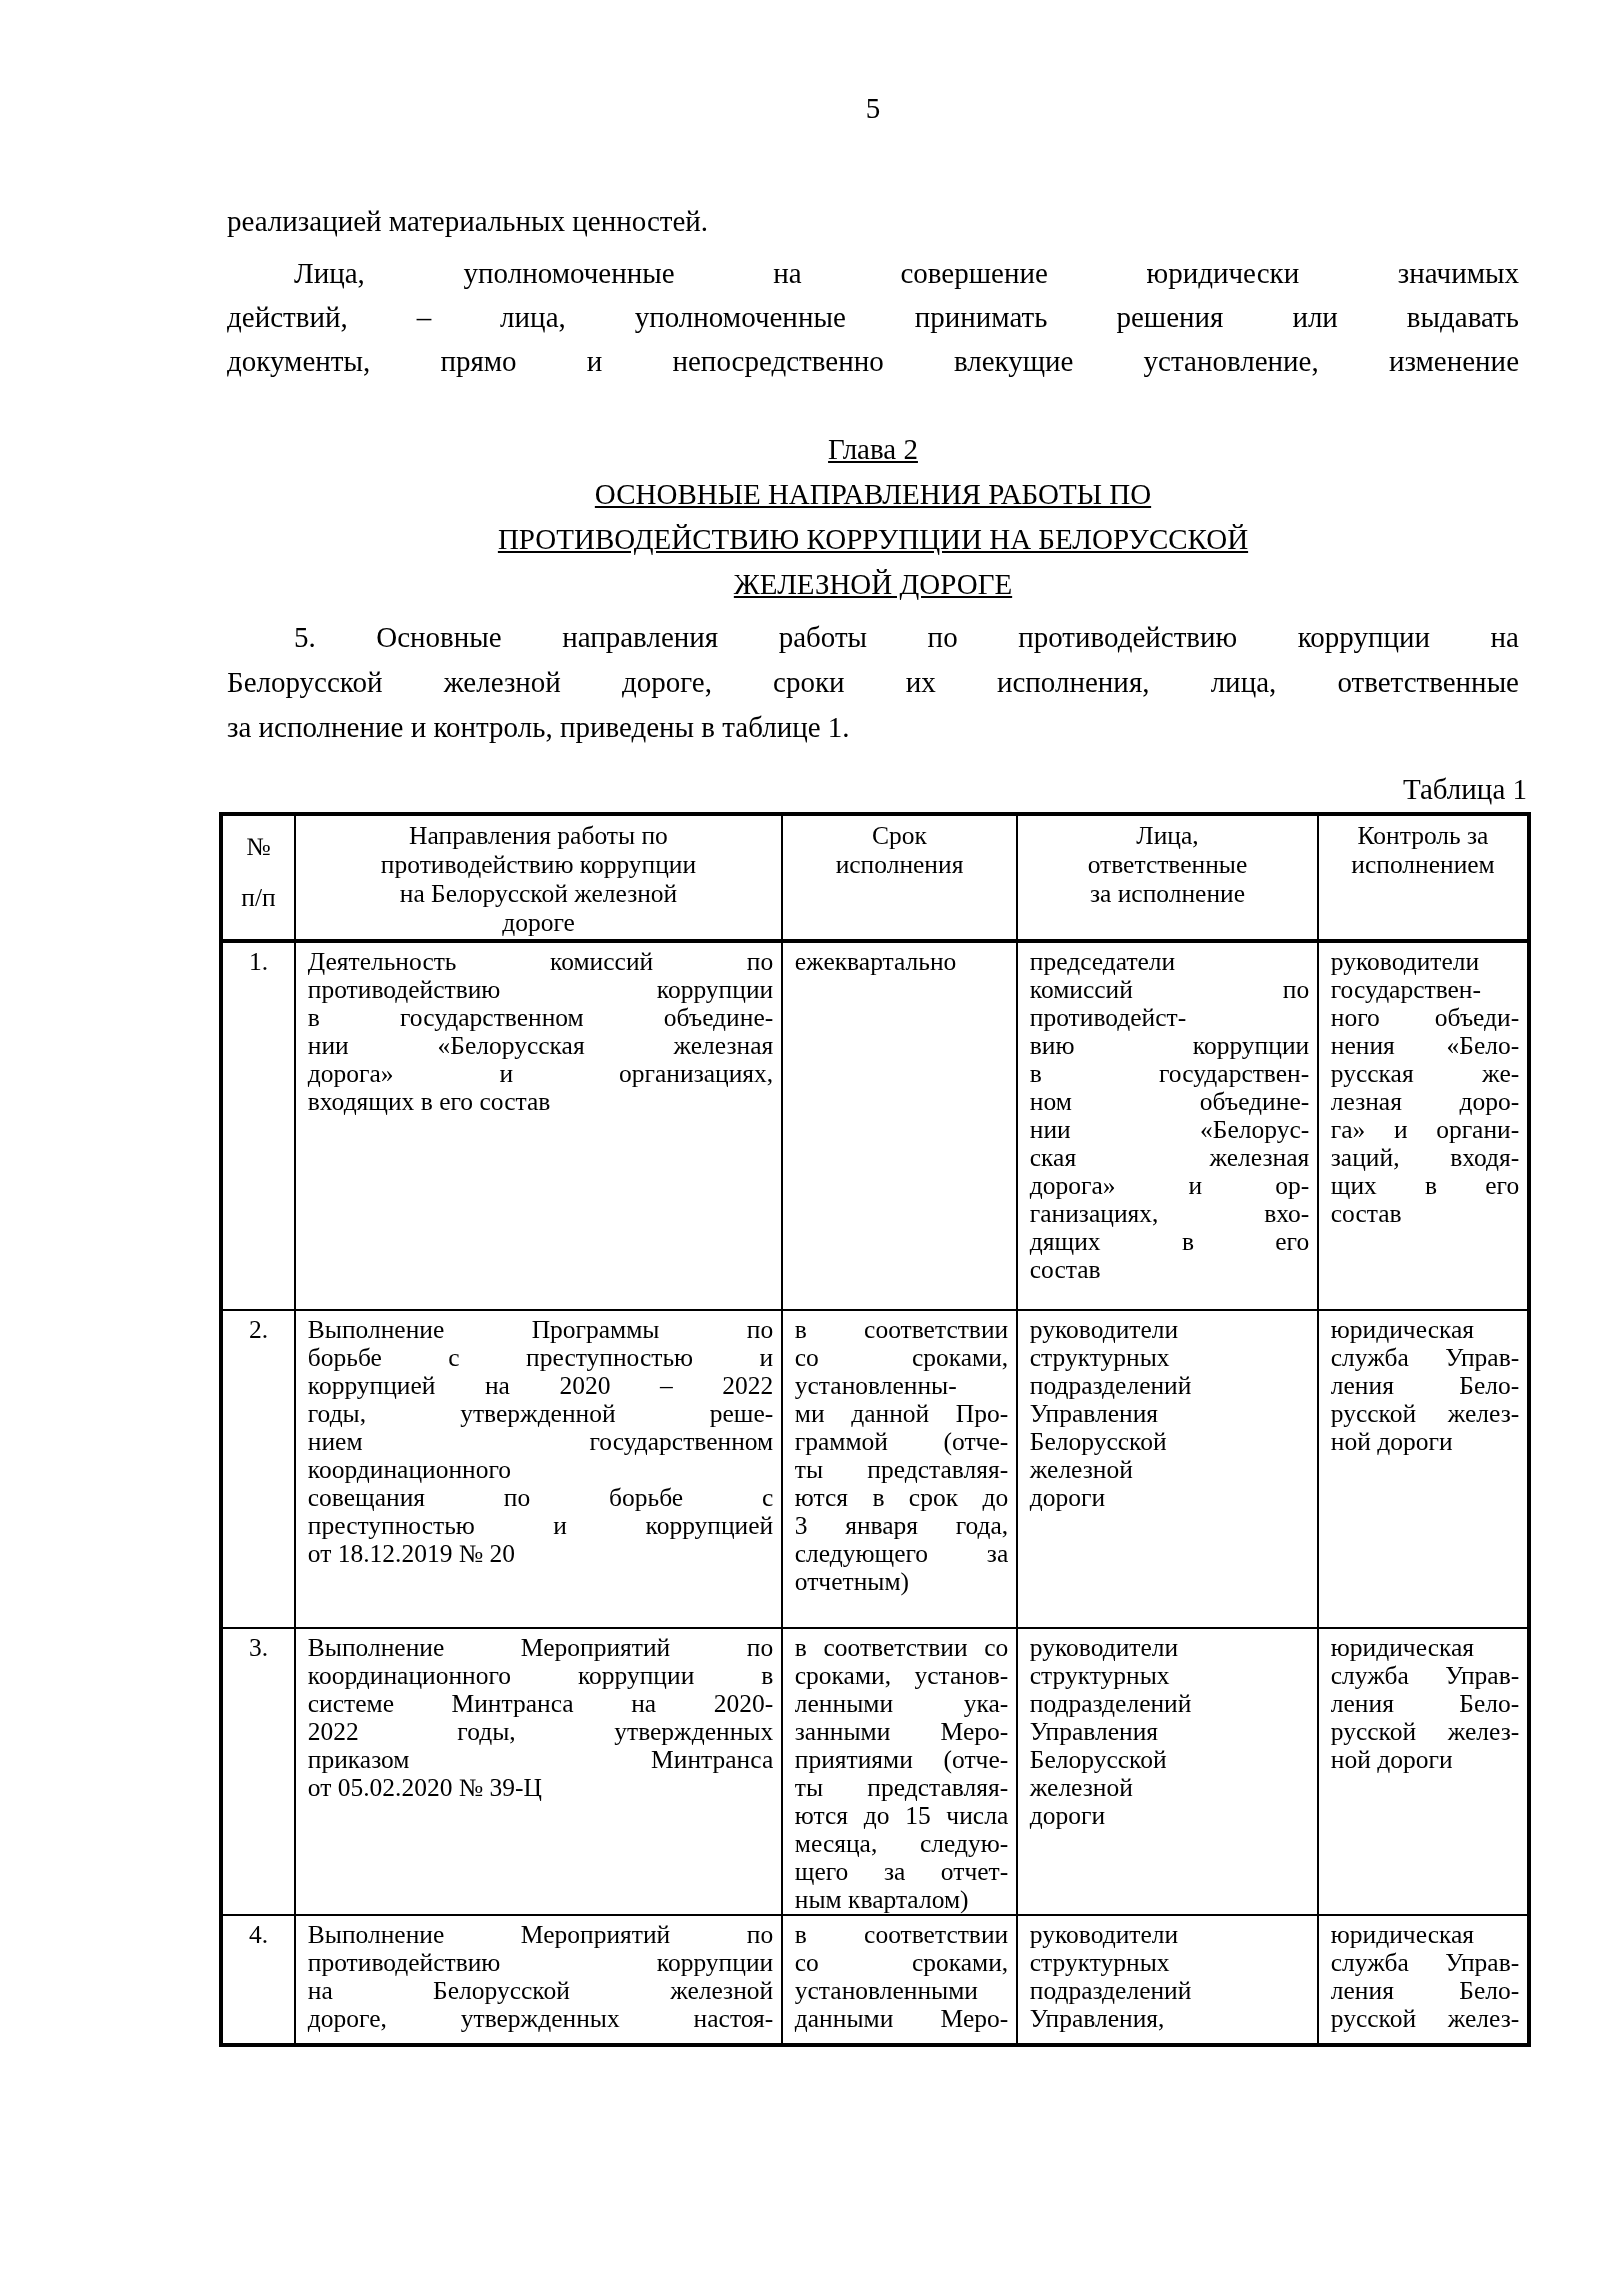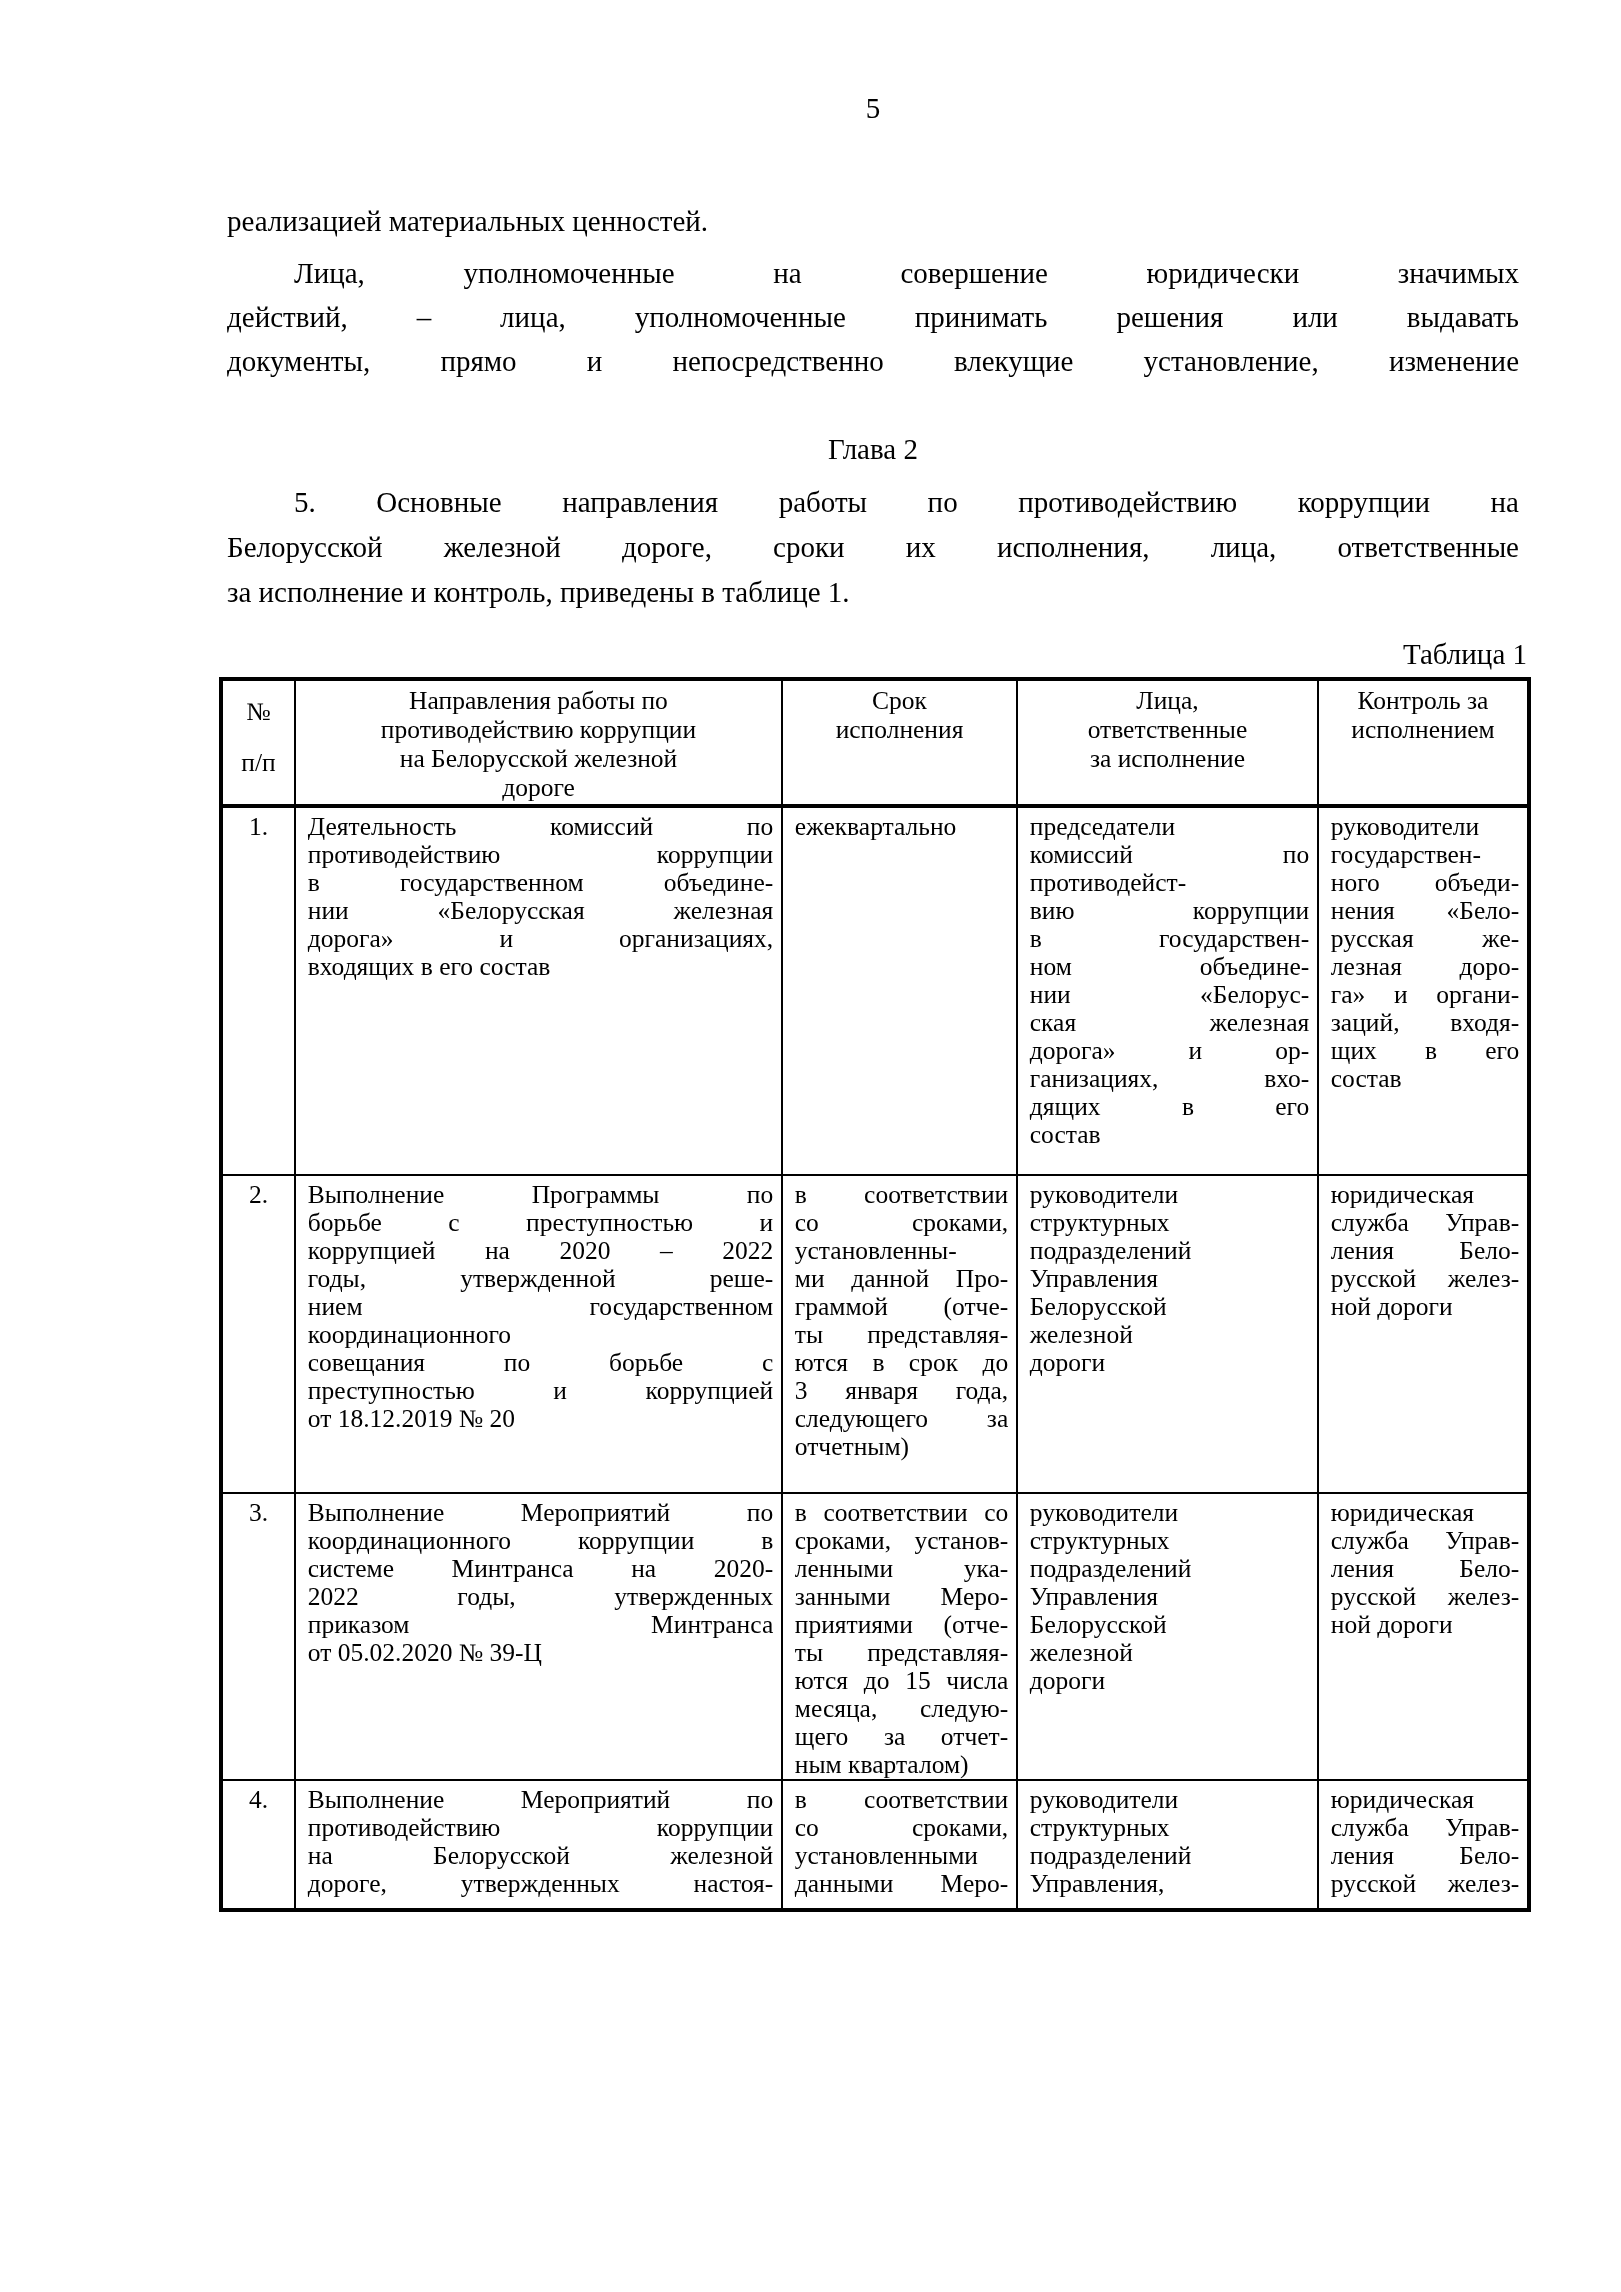--- a/index.html
+++ b/index.html
@@ -21,21 +21,21 @@
     margin-top:86px;
     text-align:center;
     font-size:29px;line-height:44px;
   }
   .body-text{font-size:29px;line-height:44px;}
   .para{margin:8px;}
   .para .tline{text-align:justify;text-align-last:justify;}
   .para .tline.last{text-align-last:left;}
   .para.indent .tline:first-child{text-indent:67px;}
   .p-first{margin-top:69px;}
-  .chapter{margin-top:44px;font-size:29px;line-height:45px;text-align:center;}
+  .chapter{margin-top:44px;font-size:29px;line-height:45px;text-align:center;text-decoration:underline;}
   .chapter .tline{text-align:center;text-align-last:center;}
   .p-intro{margin-top:7.8px;line-height:45px;}
   .table-caption{
     margin-top:17px;
     font-size:29px;line-height:44px;
     text-align:right;
   }
   table.doc-table{
     border-collapse:collapse;
     table-layout:fixed;
@@ -81,20 +81,25 @@
       </div>
 
     <div class="para body-text indent">
         <div class="tline">Лица, уполномоченные на совершение юридически значимых</div>
         <div class="tline">действий, – лица, уполномоченные принимать решения или выдавать</div>
         <div class="tline">документы, прямо и непосредственно влекущие установление, изменение</div>
       </div>
 
     <div class="chapter">
       <div>Глава 2</div>
+      <div>
+          <div class="tline">ОСНОВНЫЕ НАПРАВЛЕНИЯ РАБОТЫ ПО</div>
+          <div class="tline">ПРОТИВОДЕЙСТВИЮ КОРРУПЦИИ НА БЕЛОРУССКОЙ</div>
+          <div class="tline last">ЖЕЛЕЗНОЙ ДОРОГЕ</div>
+        </div>
     </div>
 
     <div class="para body-text indent p-intro">
         <div class="tline">5. Основные направления работы по противодействию коррупции на</div>
         <div class="tline">Белорусской железной дороге, сроки их исполнения, лица, ответственные</div>
         <div class="tline last">за исполнение и контроль, приведены в таблице 1.</div>
       </div>
 
     <div class="table-caption">Таблица 1</div>
 

